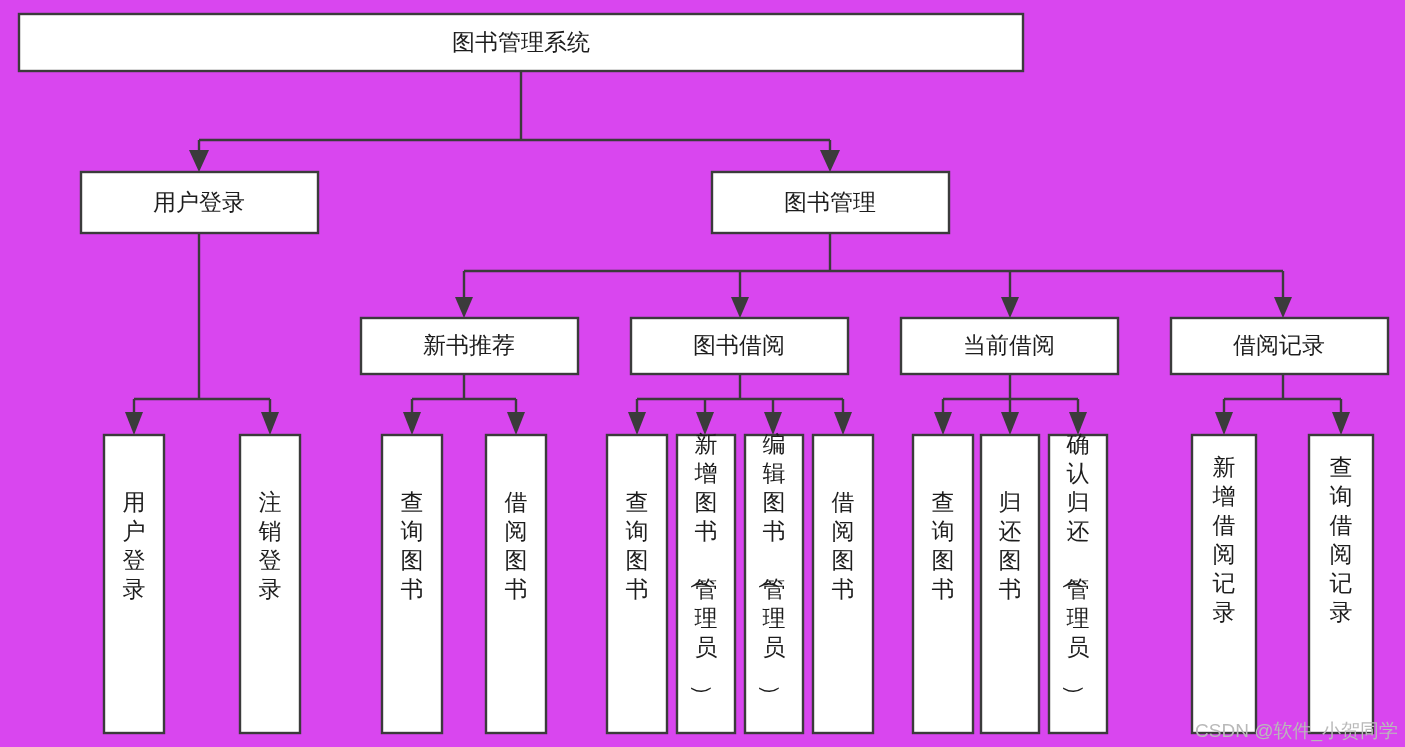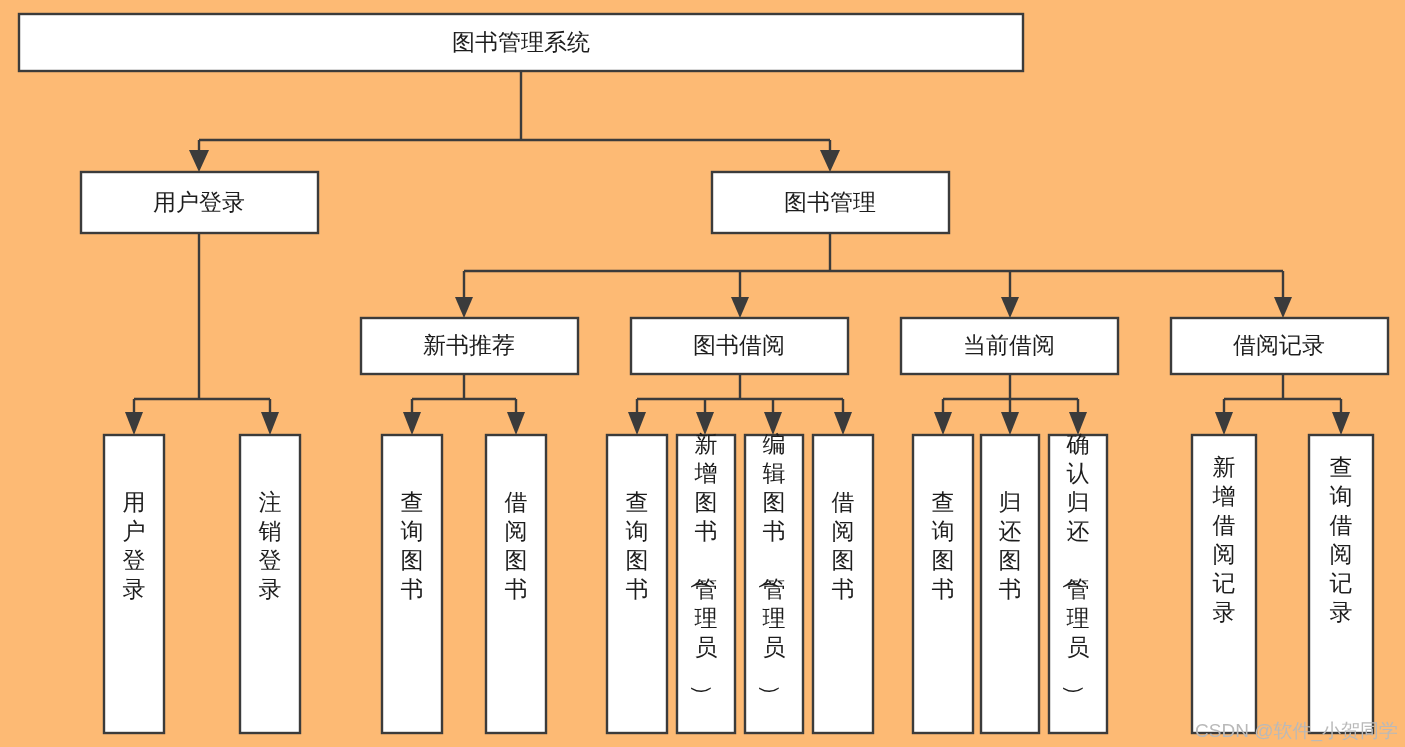--- a/index.html
+++ b/index.html
@@ -8,21 +8,21 @@
     padding: 0;
     background: #ffffff;
   }
   body {
     font-family: "Liberation Sans", "DejaVu Sans", sans-serif;
   }
   #diagram-root {
     position: relative;
     width: 1405px;
     height: 747px;
-    background: #fdba74;
+    background: #d946ef;
     overflow: hidden;
   }
   svg#flowchart {
     position: absolute;
     left: 0;
     top: 0;
     width: 1405px;
     height: 747px;
     display: block;
   }

